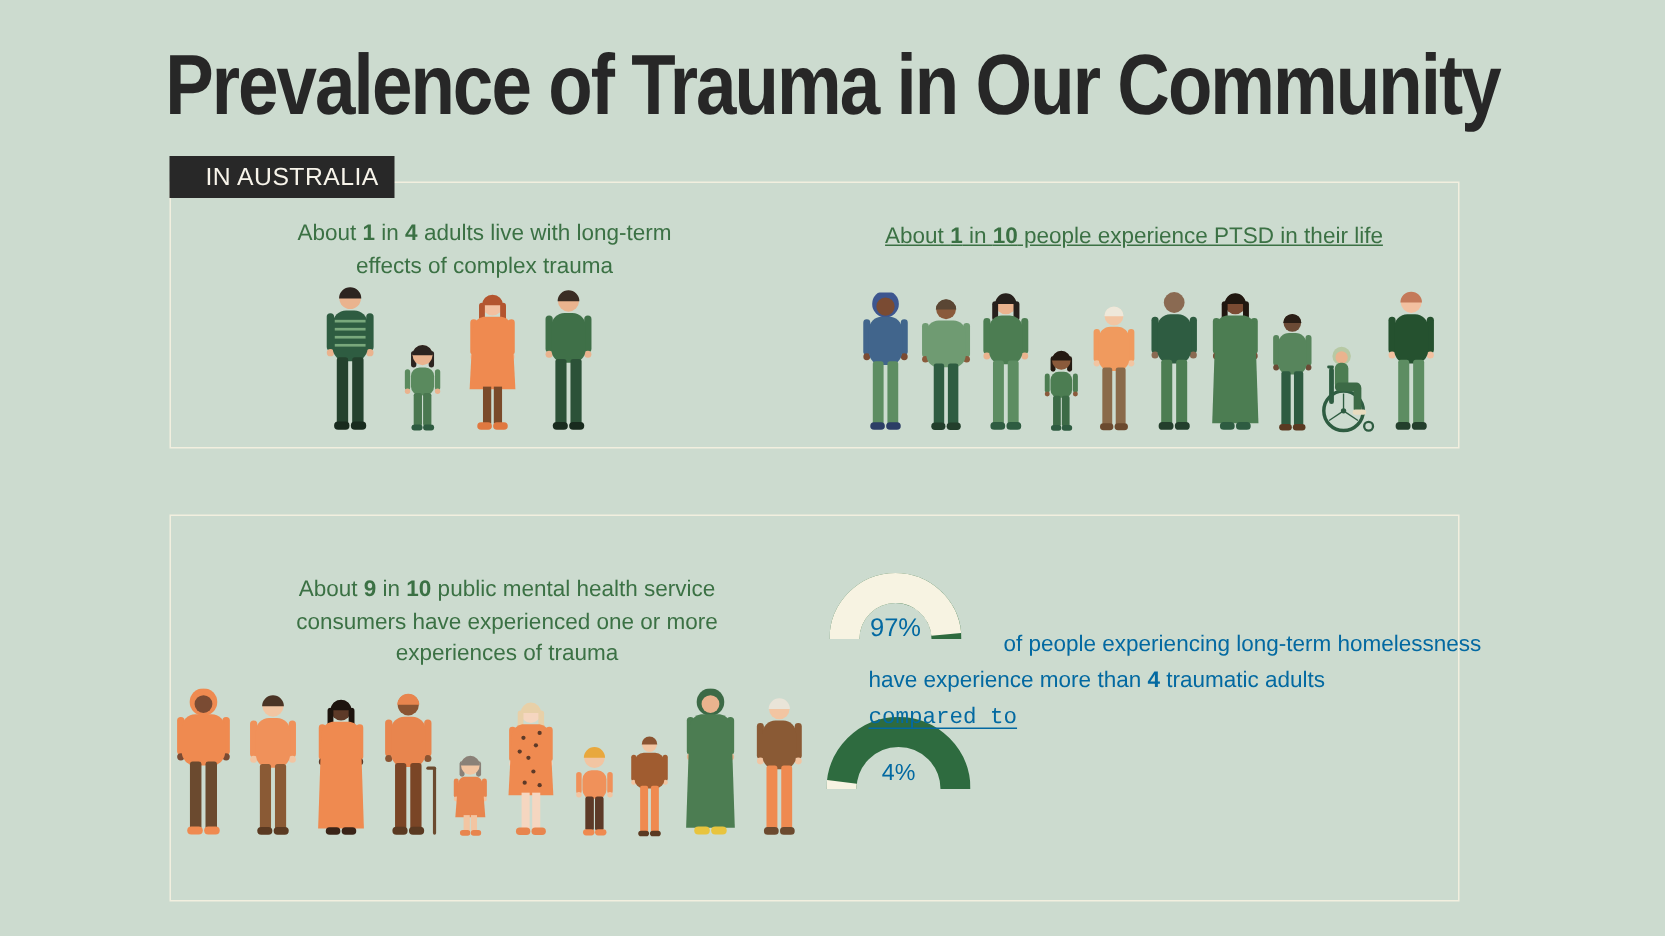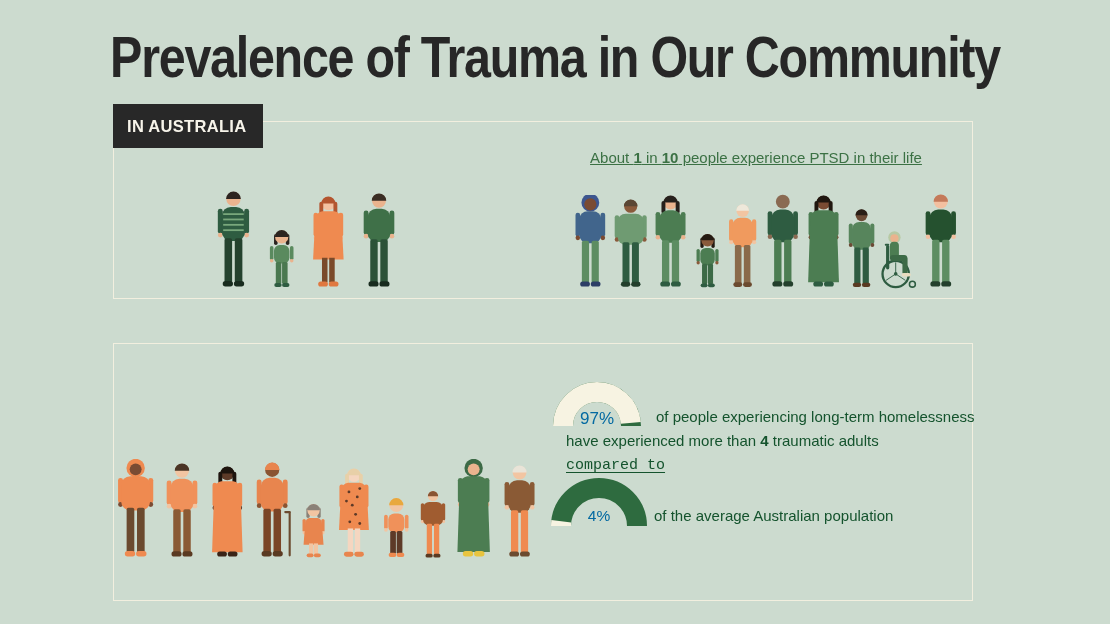--- a/index.html
+++ b/index.html
@@ -7,32 +7,32 @@
   .canvas{position:relative;width:1110px;height:624px;background:#ccdbcf;overflow:hidden;}
 
   .title{position:absolute;top:24px;left:0;width:1110px;margin:0;text-align:center;
          font-size:57px;font-weight:700;color:#272727;letter-spacing:-1.5px;
          transform:scaleX(0.85);transform-origin:center;white-space:nowrap;}
 
   .panel{position:absolute;left:113px;width:860px;border:1.6px solid #f2efdf;box-sizing:border-box;}
   .panel-aus{top:121px;height:178px;}
   .panel-vic{top:343px;height:258px;}
 
-  .panel-label{position:absolute;left:113px;width:150px;height:44px;background:#282828;
-               color:#f7f4ea;font-weight:700;font-size:16.5px;letter-spacing:.3px;
-               display:flex;align-items:center;padding-left:14px;box-sizing:border-box;z-index:3;}
+  .panel-label{position:absolute;left:113px;width:150px;height:28px;background:#282828;
+               color:#f7f4ea;font-weight:400;font-size:16.5px;letter-spacing:.3px;
+               display:flex;align-items:center;padding-left:24px;box-sizing:border-box;z-index:3;}
   .label-aus{top:104px;}
   .label-vic{top:329px;}
 
   .stat-text{position:absolute;color:#3b7144;font-size:15px;line-height:21.5px;text-align:center;margin:0;z-index:2;}
   .aus-left-text{left:178px;top:145px;width:290px;}
   .aus-right-text{left:565px;top:147px;width:382px;text-decoration:underline;}
   .vic-left-text{left:178px;top:382px;width:320px;}
 
-  .green-line{position:absolute;color:#14532d;font-size:15px;line-height:20px;margin:0;white-space:nowrap;z-index:2;}
+  .green-line{position:absolute;color:#0369a1;font-size:15px;line-height:20px;margin:13px;white-space:nowrap;z-index:2;}
   .hl-line1{left:656px;top:407px;}
   .hl-line2{left:566px;top:431px;}
   .compare-label{left:566px;top:456px;text-decoration:underline;text-underline-offset:3px;font-family:Liberation Mono, monospace;}
   .hl-line3{left:654px;top:506px;}
 
   .people-row{position:absolute;display:flex;align-items:flex-end;z-index:1;}
   .family-row{left:212px;top:188px;width:188px;height:102px;justify-content:center;gap:9px;}
   .aus-crowd-row{left:570px;top:186px;width:352px;height:104px;justify-content:space-between;}
   .vic-crowd-row{left:114px;top:448px;width:426px;height:112px;justify-content:space-between;}
   .people-row svg{display:block;flex:0 0 auto;}
@@ -47,20 +47,21 @@
 </head>
 <body>
 
 <div class="canvas">
 
   <h1 class="title">Prevalence of Trauma in Our Community</h1>
 
   <div class="panel panel-aus"></div>
   <div class="panel-label label-aus">IN AUSTRALIA</div>
 
+  <p class="stat-text aus-left-text"><span>About </span><span style="font-weight: 700;">1</span><span> in </span><span style="font-weight: 700;">4</span><span> adults live with long-term</span><br><span>effects of complex trauma</span></p>
   <div class="people-row family-row">
       <svg viewBox="0 0 48 112" width="42.9" height="100" xmlns="http://www.w3.org/2000/svg">
         <circle cx="24" cy="10" r="8" fill="#eab38e"></circle>
         <path d="M15.7,10 A8.3,8.3 0 0 1 32.3,10 Z" fill="#2c2420"></path>
         <rect x="6.5" y="21" width="5.5" height="28" rx="2.7" fill="#2e5c41"></rect>
         <rect x="36" y="21" width="5.5" height="28" rx="2.7" fill="#2e5c41"></rect>
         <circle cx="9.25" cy="50.5" r="2.7" fill="#eab38e"></circle>
         <circle cx="38.75" cy="50.5" r="2.7" fill="#eab38e"></circle>
         <rect x="11" y="19" width="26" height="38" rx="10" fill="#2e5c41"></rect>
         <rect x="12.5" y="26" width="23" height="2" fill="#79a87c"></rect>
@@ -252,20 +253,21 @@
         <rect x="11" y="19" width="26" height="38" rx="10" fill="#25512f"></rect>
         <rect x="14" y="54" width="8.5" height="50" rx="2" fill="#5d8d62"></rect>
         <rect x="25.5" y="54" width="8.5" height="50" rx="2" fill="#5d8d62"></rect>
         <rect x="12" y="102" width="11.5" height="6" rx="3" fill="#233f2c"></rect>
         <rect x="24.5" y="102" width="11.5" height="6" rx="3" fill="#233f2c"></rect>
       </svg>
     </div>
 
   <div class="panel panel-vic"></div>
 
+  <p class="stat-text vic-left-text"><span>About </span><span style="font-weight: 700;">9</span><span> in </span><span style="font-weight: 700;">10</span><span> public mental health service</span><br><span>consumers have experienced one or more</span><br><span>experiences of trauma</span></p>
   <div class="people-row vic-crowd-row">
       <svg viewBox="0 0 48 112" width="43.3" height="101" xmlns="http://www.w3.org/2000/svg">
         <circle cx="24" cy="10" r="10.2" fill="#ef8a50"></circle>
         <circle cx="24" cy="11.5" r="6.6" fill="#7a4b33"></circle>
         <rect x="4.5" y="21" width="5.5" height="28" rx="2.7" fill="#ef8a50"></rect>
         <rect x="38" y="21" width="5.5" height="28" rx="2.7" fill="#ef8a50"></rect>
         <circle cx="7.25" cy="50.5" r="2.7" fill="#7a4b33"></circle>
         <circle cx="40.75" cy="50.5" r="2.7" fill="#7a4b33"></circle>
         <rect x="8" y="19" width="32" height="38" rx="10" fill="#ef8a50"></rect>
         <rect x="14" y="54" width="8.5" height="50" rx="2" fill="#6b4a2f"></rect>
@@ -404,24 +406,23 @@
       </svg>
     </div>
 
   <div class="gauge gauge-97"><svg width="88" height="46" viewBox="0 0 88 46" xmlns="http://www.w3.org/2000/svg">
         <path d="M10,44 A34,34 0 0 1 78,44" fill="none" stroke="#2e6b3f" stroke-width="20" pathLength="100"></path>
         <path d="M10,44 A34,34 0 0 1 78,44" fill="none" stroke="#f7f3e2" stroke-width="20" pathLength="100" stroke-dasharray="97 100"></path>
       </svg></div>
   <p class="gauge-label gauge-97-label">97%</p>
 
   <p class="green-line hl-line1">of people experiencing long-term homelessness</p>
-  <p class="green-line hl-line2"><span>have experienced more than </span><span style="font-weight: 700;">4</span><span> traumatic adults</span></p>
+  <p class="green-line hl-line2"><span>have experience more than </span><span style="font-weight: 700;">4</span><span> traumatic adults</span></p>
   <p class="green-line compare-label">compared to</p>
 
   <div class="gauge gauge-4"><svg width="96" height="50" viewBox="0 0 96 50" xmlns="http://www.w3.org/2000/svg">
         <path d="M10,48 A38,38 0 0 1 86,48" fill="none" stroke="#2e6b3f" stroke-width="20" pathLength="100"></path>
         <path d="M10,48 A38,38 0 0 1 86,48" fill="none" stroke="#f7f3e2" stroke-width="20" pathLength="100" stroke-dasharray="4 100"></path>
       </svg></div>
   <p class="gauge-label gauge-4-label">4%</p>
 
-  <p class="green-line hl-line3">of the average Australian population</p>
 
 </div>
 
 </body></html>

